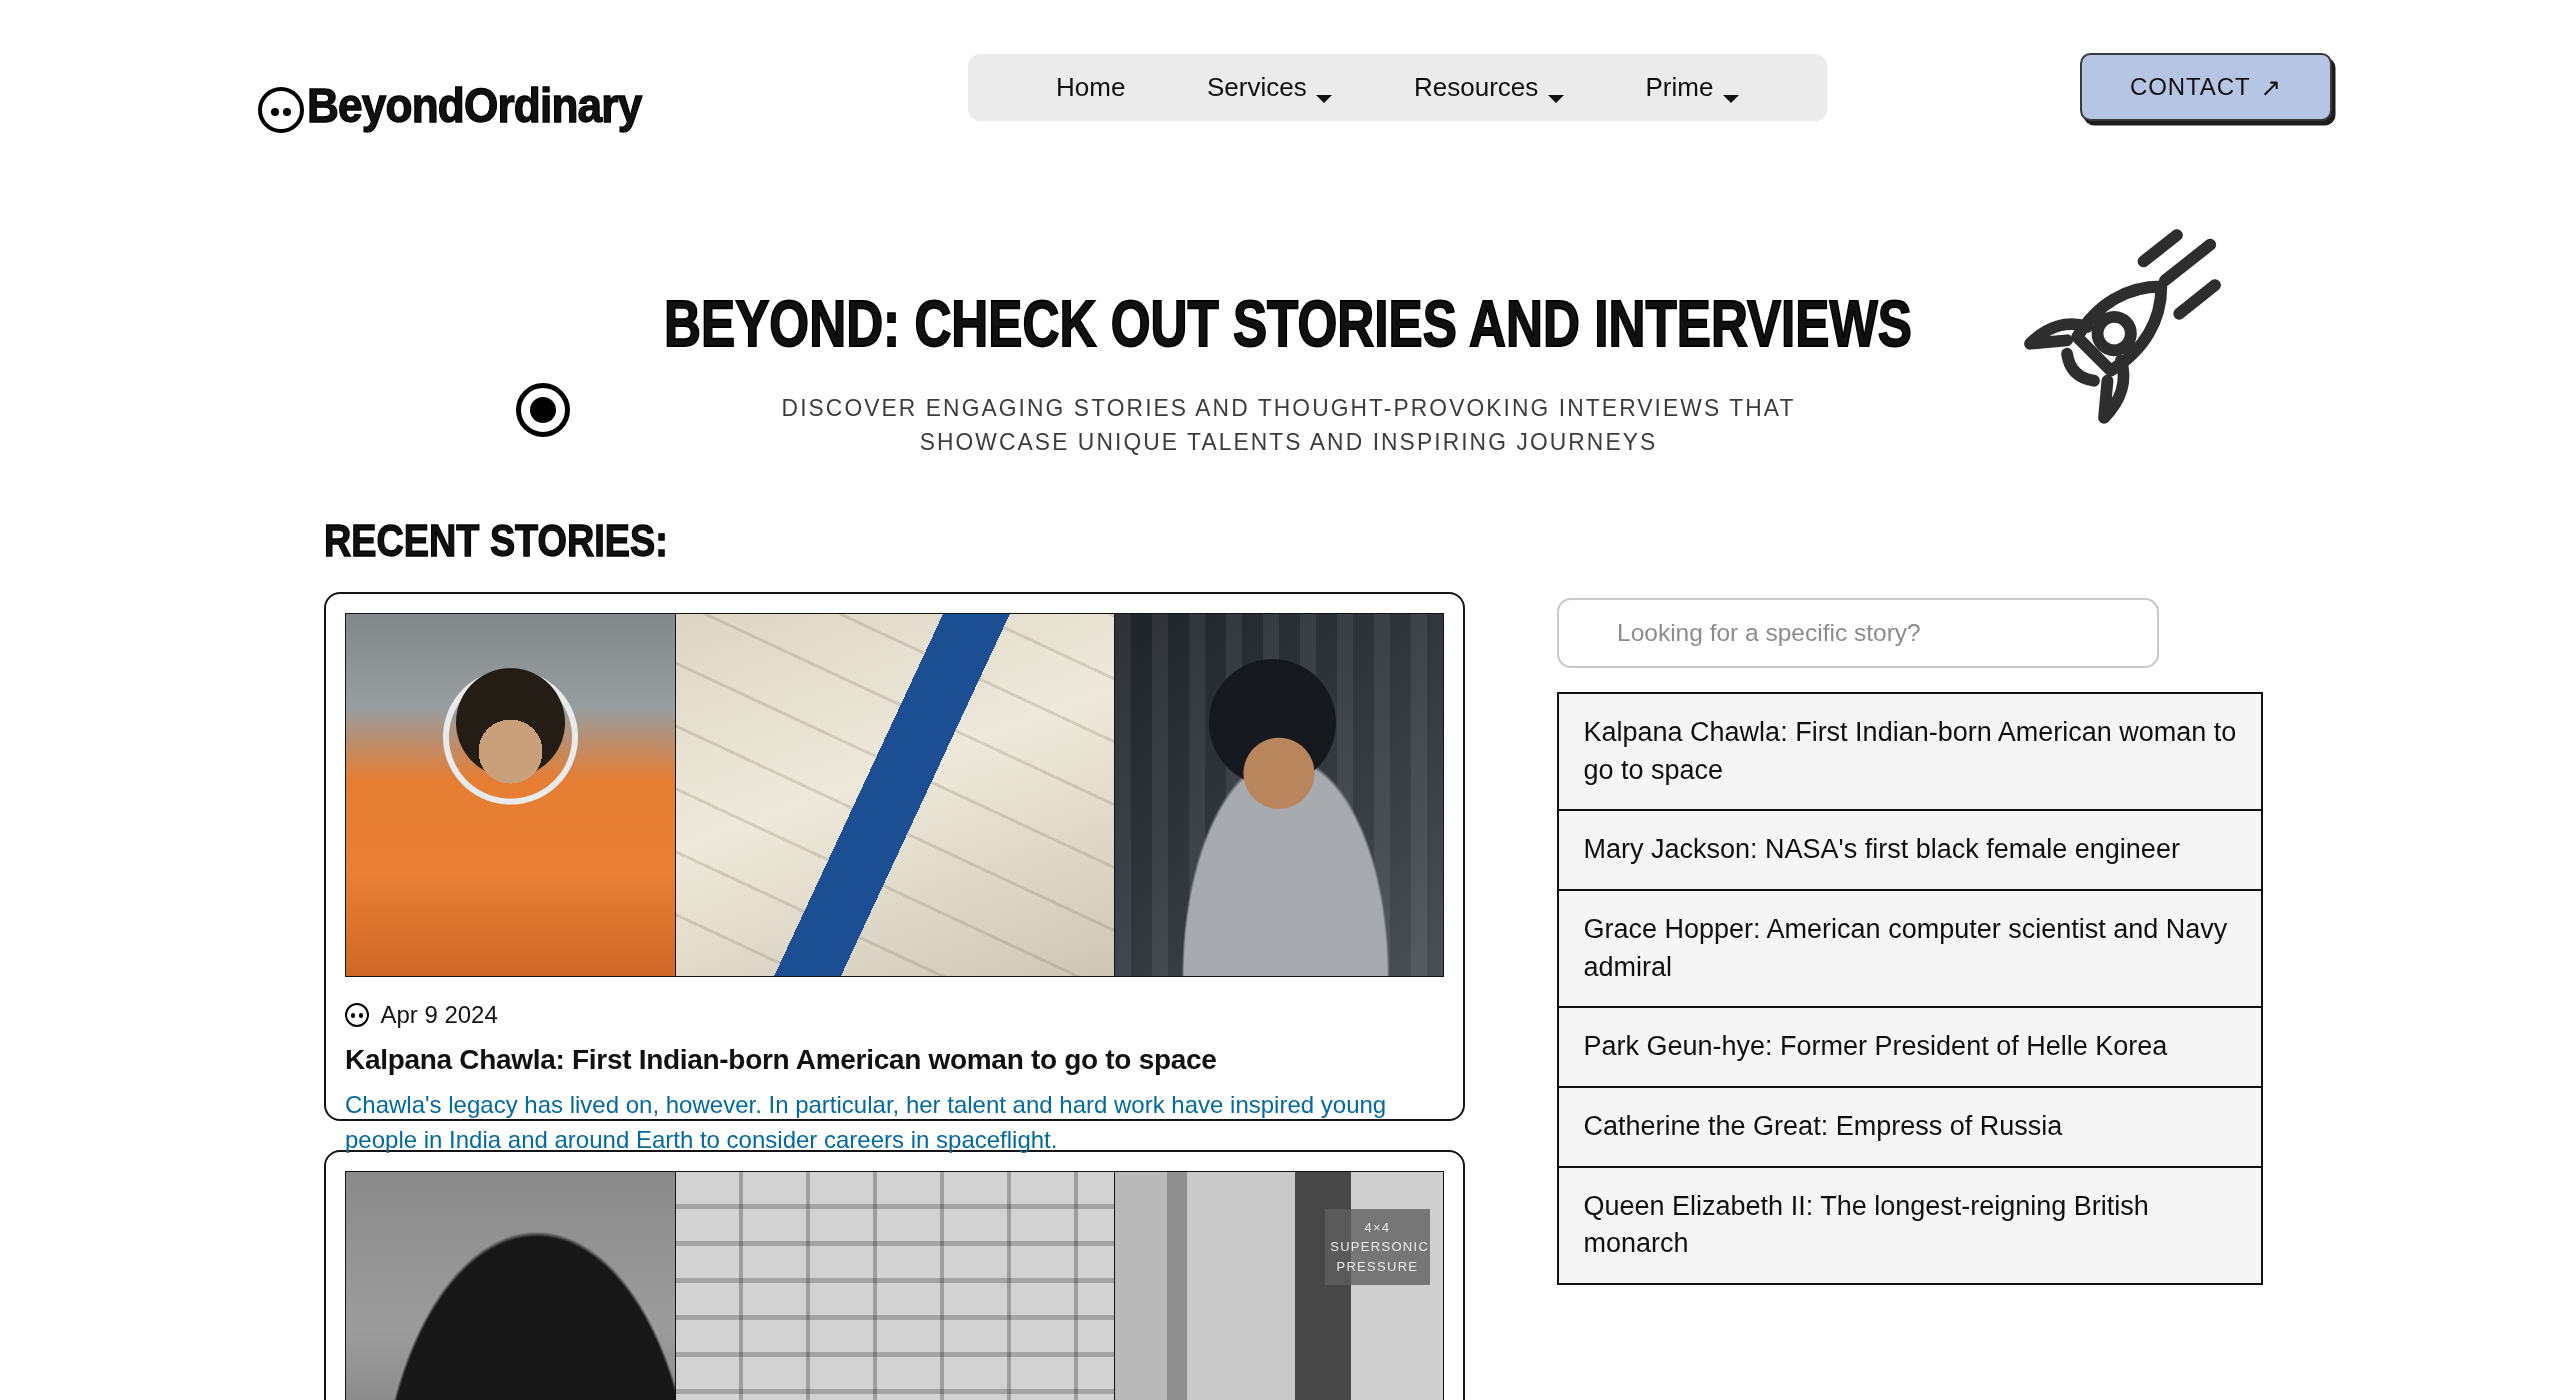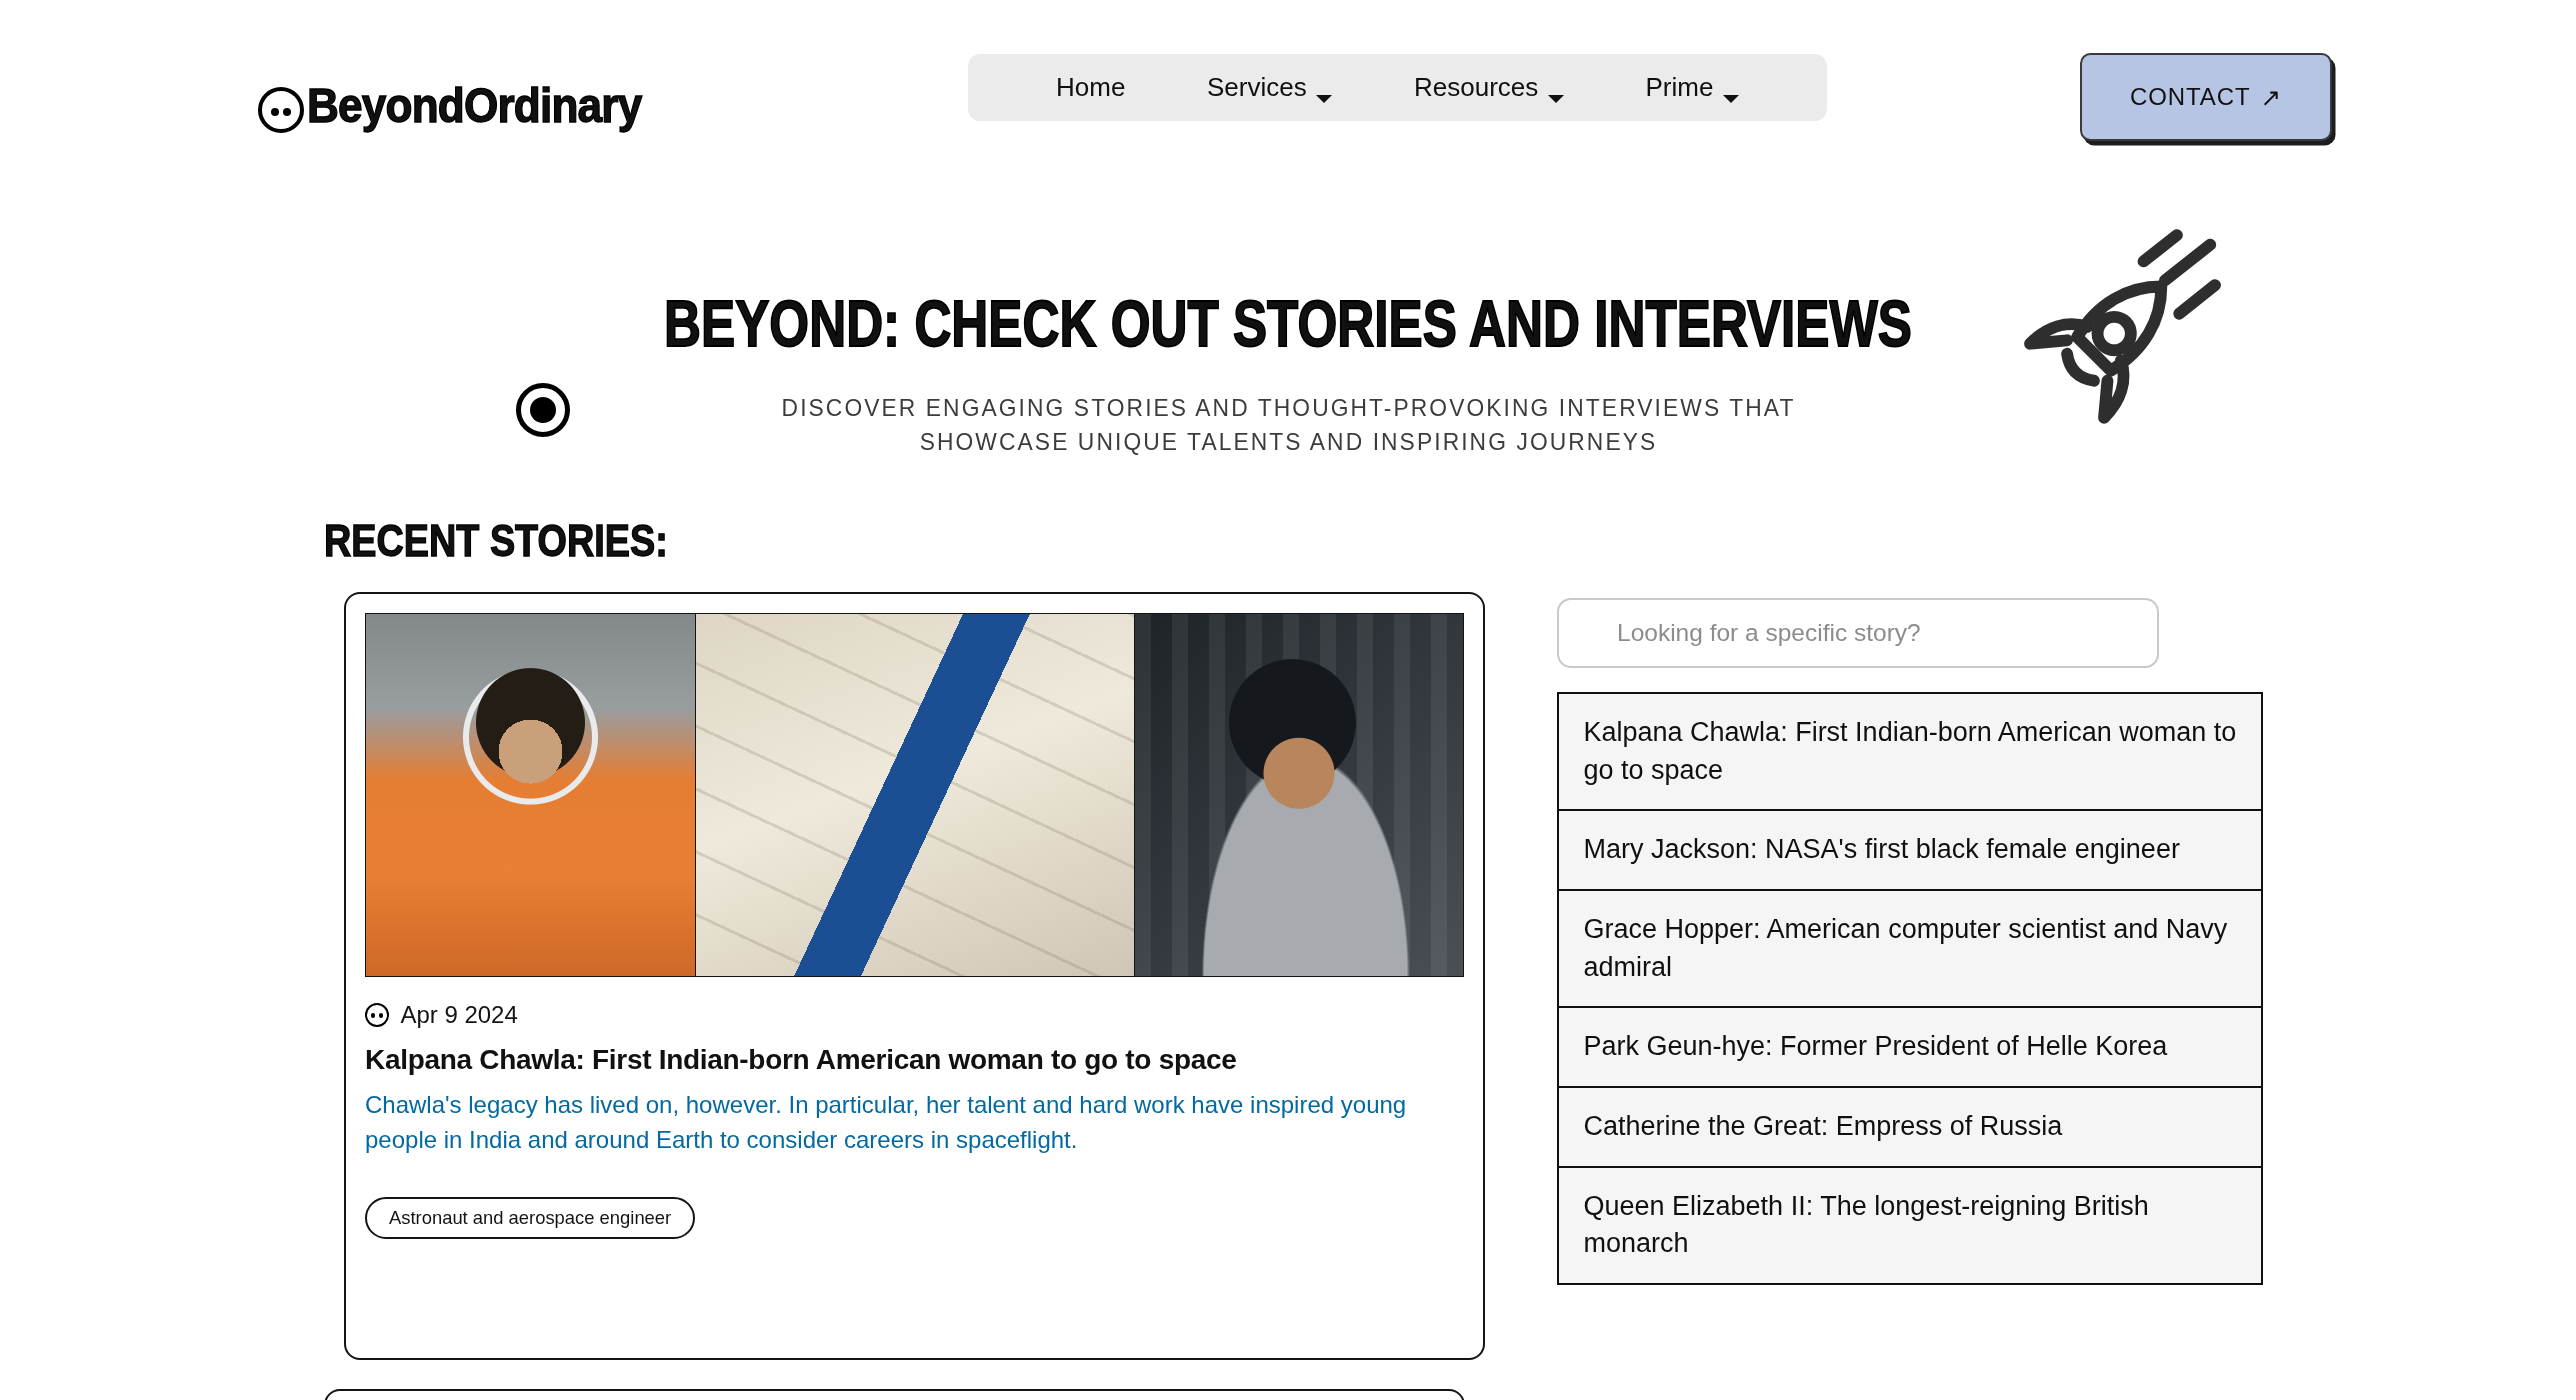--- a/index.html
+++ b/index.html
@@ -19,21 +19,21 @@
 
   .nav-pill {
     position:absolute; left:968px; top:54px; width:859px; height:67px;
     background:#ebebeb; border-radius:12.3px;
     display:flex; align-items:center; justify-content:space-between; padding:0 88px;
   }
   .nav-item { display:flex; align-items:flex-end; gap:9.6px; font-size:26px; color:#101010; cursor:pointer; white-space:nowrap; }
   .caret { width:0; height:0; border-left:8px solid transparent; border-right:8px solid transparent; border-top:8.8px solid #101010; margin-top:3.5px; }
 
   .contact-btn {
-    position:absolute; left:2080px; top:53px; width:252px; height:88px;
+    position:absolute; left:2080px; top:53px; width:252px; height:68px;
     background:#b7c5e5; border:2.6px solid #3a3a3a; border-radius:10.5px;
     box-shadow:3.5px 4.4px 0 #1d1d1d;
     display:flex; align-items:center; justify-content:center; gap:10px;
     font-size:24px; letter-spacing:0.9px; color:#111; cursor:pointer;
     font-family:"Liberation Sans", sans-serif;
   }
   .contact-arrow { font-size:24.5px; }
 
   
   .bullseye { position:absolute; left:516px; top:383px; width:54px; height:54px; border:5.3px solid #000; border-radius:50%; }
@@ -44,21 +44,21 @@
   .hero-sub { margin:30px auto 0; width:1095px; font-size:24px; line-height:1.42; letter-spacing:2.2px; color:#3c3c3c; transform:scaleX(.95); }
   .hero-sub span { display:block; }
 
   .rocket { position:absolute; left:1996px; top:209px; width:238px; height:238px; }
 
   
   .main-left { position:absolute; left:324px; top:515px; width:1141px; }
   .recent-heading { font-size:45px; font-weight:700; -webkit-text-stroke:1.3px #000; transform:scaleX(.84); transform-origin:left center; white-space:nowrap; margin-bottom:24.5px; }
 
   .story-card { width:1141px; border:2.6px solid #141414; border-radius:16px; background:#fff; padding:19px; }
-  .card-1 { height:768px;margin-left:20px; }
+  .card-1 { height:529px; }
   .card-2 { margin-top:29px; height:368px; }
 
   .collage { display:flex; height:364px; border:1.8px solid #141414; overflow:hidden; }
   .photo { height:100%; position:relative; }
   .photo + .photo { border-left:1.8px solid #141414; }
   .p30 { width:30%; } .p40 { width:40%; }
 
   .photo-orange { background:
     radial-gradient(circle at 50% 38%, #caa07a 0 32px, transparent 32px),
     radial-gradient(circle at 50% 30%, #241d16 0 54px, transparent 55px),

